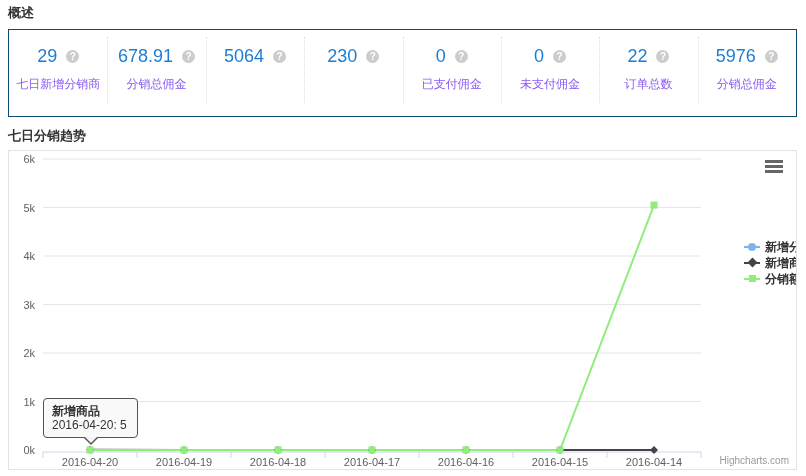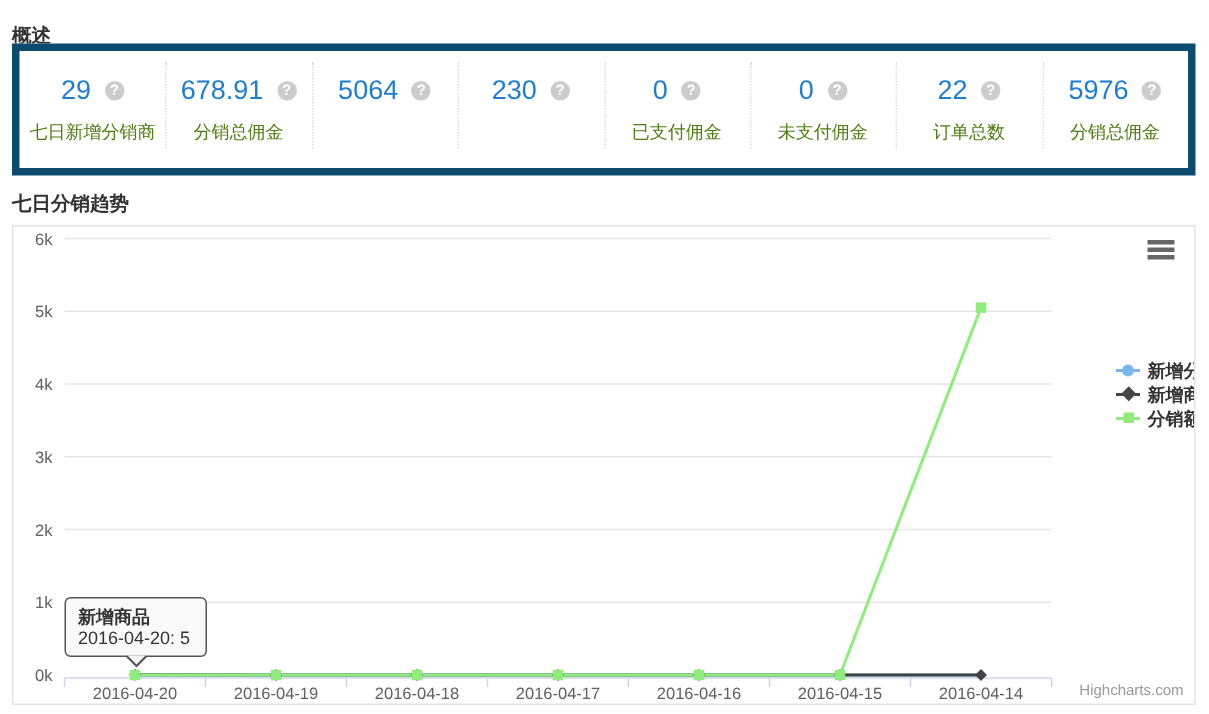--- a/index.html
+++ b/index.html
@@ -1,33 +1,33 @@
 <!DOCTYPE html>
 <html><head>
 <meta charset="utf-8">
 <style>
   * { box-sizing: border-box; margin: 0; padding: 0; }
   html,body { width: 806px; height: 476px; background: #fff;
     font-family: "Liberation Sans", "DejaVu Sans", sans-serif; color: #333; }
   .section-title { position: absolute; left: 8px; font-size: 13px; font-weight: bold; color: #333; }
-  #overview-title { top: 15px; }
+  #overview-title { top: 4px; }
   #trend-title { top: 127px; }
 
   
   .cards-box { position: absolute; left: 8px; top: 29px; width: 789px; height: 88px;
-    background: #fff; border: 5px solid #0c4a6e; display: flex; }
+    background: #fff; border: 1px solid #0c4a6e; display: flex; }
   .stat-card { flex: 1 1 0; position: relative; text-align: center; padding-top: 15px; }
   .stat-card + .stat-card::before { content: ""; position: absolute; left: 0; top: 7px; bottom: 13px;
     border-left: 1px dotted #ddd; }
   .stat-value-row { display: flex; align-items: center; justify-content: center; gap: 9px; height: 22px; }
   .stat-value { font-size: 18px; color: #1c7dd2; }
   .help-icon { display: inline-block; width: 13px; height: 13px; border-radius: 50%;
     background: #ccc; color: #fff; font-size: 10px; line-height: 13px; text-align: center;
     font-weight: bold; cursor: pointer; }
-  .stat-label { margin-top: 9px; font-size: 12px; color: #4d7c0f; }
+  .stat-label { margin-top: 9px; font-size: 12px; color: #8b5cf6; }
 
   
   .chart-box { position: absolute; left: 8px; top: 150px; width: 789px; height: 320px;
     background: #fff; border: 1px solid #e3e3e3; overflow: hidden; }
   #chart-svg { position: absolute; left: 0; top: 0; }
   .axlbl { font-size: 11px; fill: #606060; font-family: "Liberation Sans", sans-serif; }
 
   .chart-menu { position: absolute; right: 12px; top: 8px; width: 20px; height: 16px;
     padding: 1px; cursor: pointer; }
   .chart-menu .bar { width: 18px; height: 3px; background: #666; margin-bottom: 2px; }

